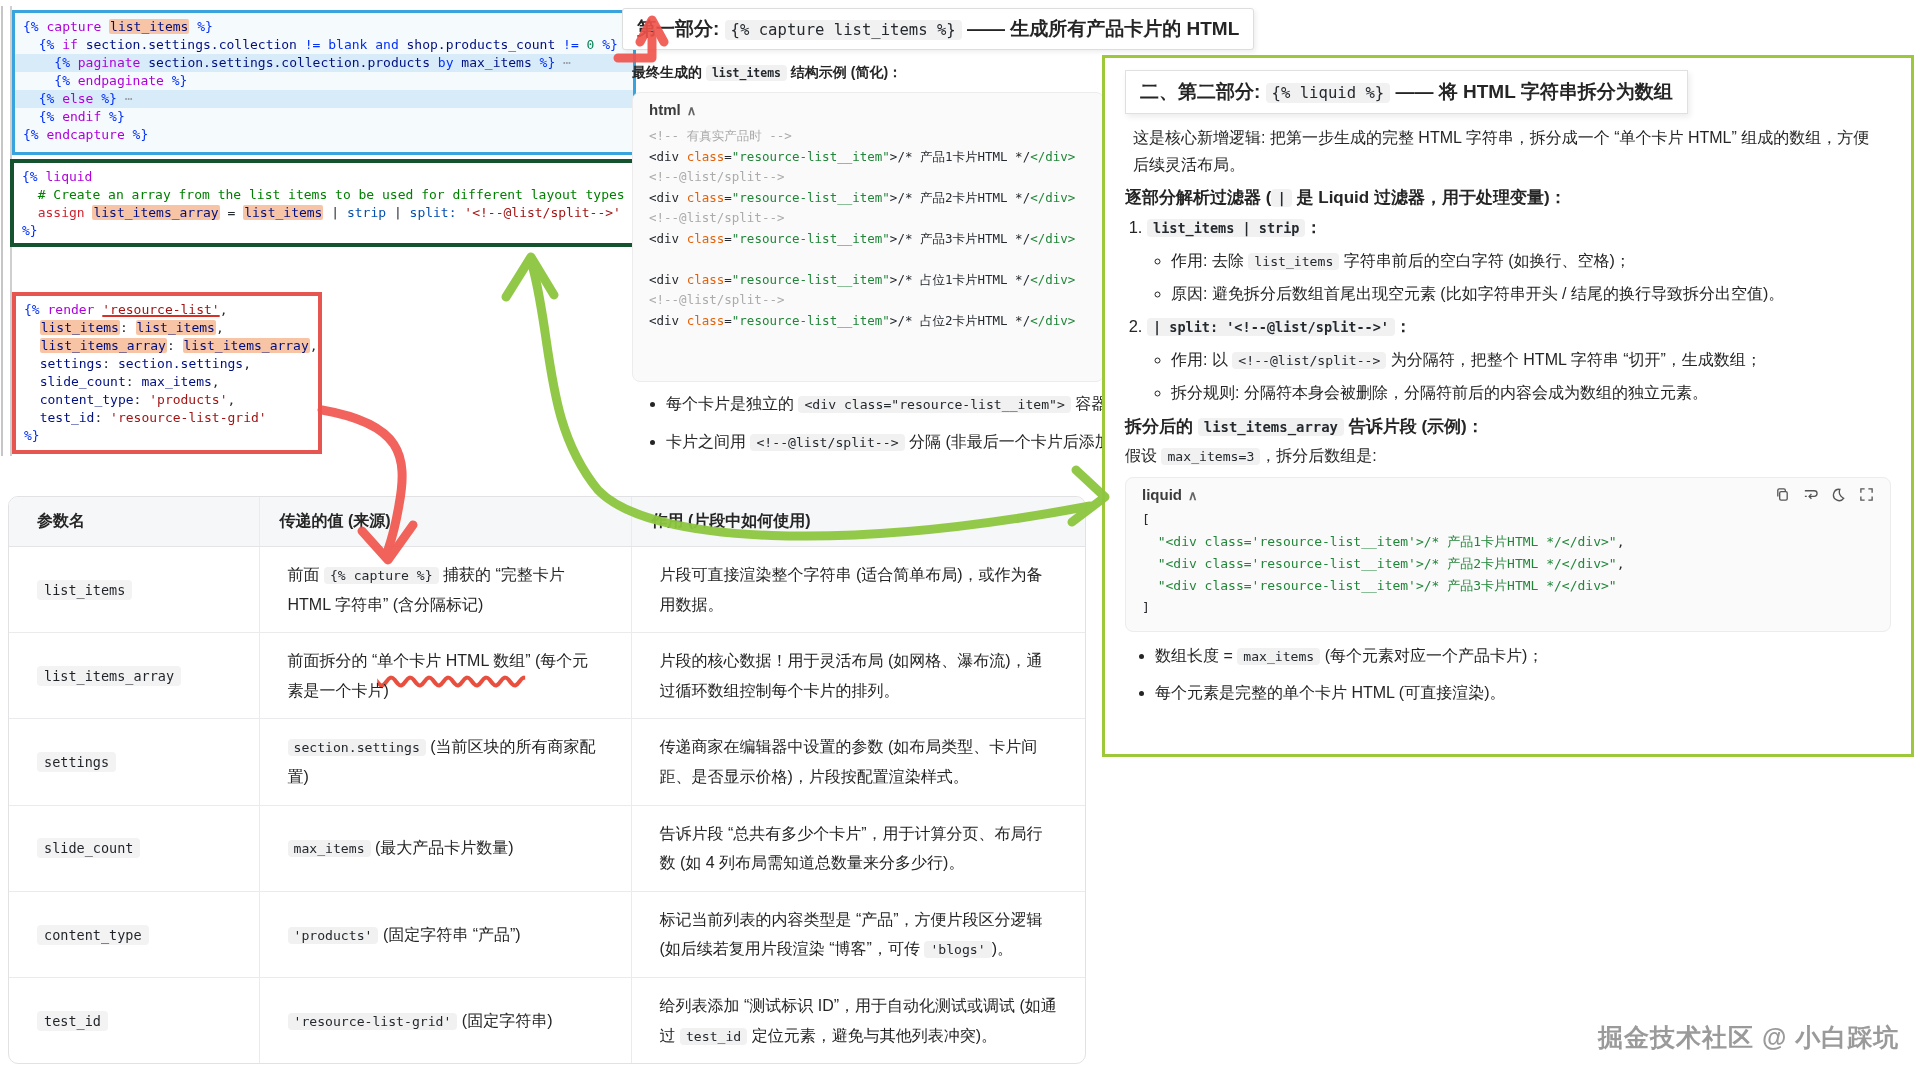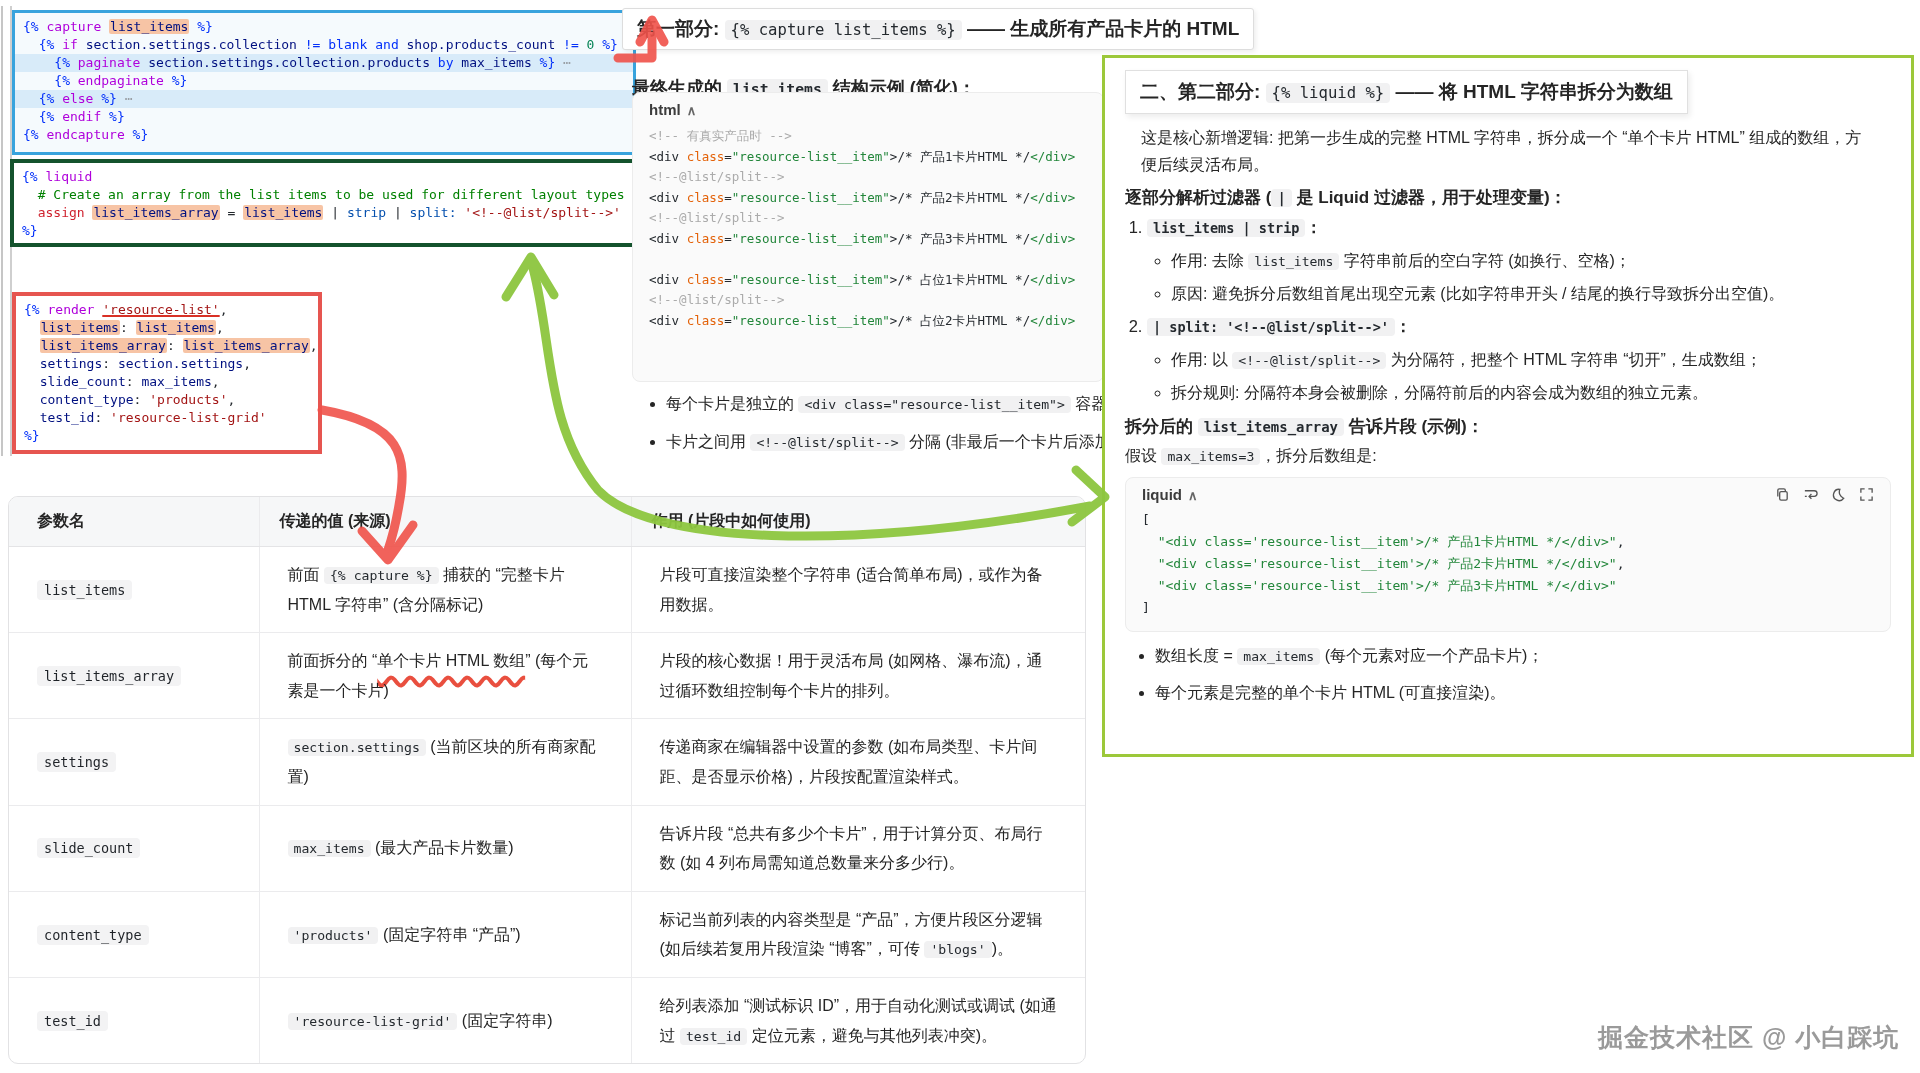--- a/index.html
+++ b/index.html
@@ -30,21 +30,21 @@
       padding:1px 6px;font-size:.82em;color:#24292e;font-weight:400}
   .bd{font-weight:700}
   .rl{position:relative}
   .rl:after{content:"";position:absolute;left:0;right:2px;bottom:-6px;height:5px;
             background:#e94f3f;border-radius:3px;opacity:.88}
   .rw{text-decoration:underline wavy #e94f3f;text-decoration-thickness:3.5px;text-underline-offset:10px}
 
   .p1-title{position:absolute;left:622px;top:8px;background:#fff;border:1px solid #ddd;
             border-radius:3px;box-shadow:2px 2px 5px rgba(0,0,0,.07);padding:7px 14px;
             font-size:19px;white-space:nowrap}
-  .p1-sub{position:absolute;left:632px;top:76px;font-size:18px;white-space:nowrap}
+  .p1-sub{position:absolute;left:632px;top:64px;font-size:14px;white-space:nowrap}
 
   
   .card{background:#fafafa;border:1px solid #ececec;border-radius:8px;box-sizing:border-box}
   .card-head{display:flex;justify-content:space-between;align-items:center;
              padding:8px 16px 2px;font-size:15px;font-weight:600;color:#3c3c3c}
   .chev{color:#666;font-size:13px;margin-left:6px;cursor:pointer}
   .html-card{position:absolute;left:632px;top:92px;width:472px;height:290px}
   .html-card .code{padding:6px 16px;font-size:12.5px}
   .html-card .cl{line-height:20.5px;min-height:20.5px}
 
@@ -63,21 +63,21 @@
   .table-wrap th+th,.table-wrap td+td{border-left:1px solid #ebebed}
   .table-wrap th:first-child,.table-wrap td:first-child{padding-left:28px}
   .pchip{font-family:"DejaVu Sans Mono",monospace;font-size:13.5px;background:#f3f3f4;
          padding:2px 7px;border-radius:4px;color:#1f2328}
 
   
   .panel2{position:absolute;left:1102px;top:55px;width:812px;height:702px;border:3px solid #9cc83a;
           background:#fff;box-sizing:border-box;padding:12px 20px 0;overflow:hidden}
   .p2-title{display:inline-block;border:1px solid #e0e0e0;box-shadow:2px 3px 6px rgba(0,0,0,.08);
             padding:8px 14px;font-size:19px;background:#fff}
-  .p2-intro{margin:10px 16px 8px;font-size:16px;line-height:1.7}
+  .p2-intro{margin:10px 8px 8px;font-size:16px;line-height:1.7}
   .p2-h{font-size:17px;font-weight:700;margin:8px 0}
   .steps{padding-left:22px;margin:8px 0 4px;font-size:16.5px}
   .steps>li{margin:0 0 2px}
   .subs{list-style:circle;padding-left:24px;margin:10px 0 10px;font-size:16px;font-weight:400}
   .subs li{margin:9px 0;line-height:1.5}
   .p2-assume{margin:8px 0 10px;font-size:16px}
   .liquid-card{margin:0 0 12px}
   .liquid-card .code{padding:4px 16px 12px;font-size:13px}
   .liquid-card .cl{line-height:22px;min-height:22px}
   .icon-group{display:flex;gap:13px;align-items:center}

